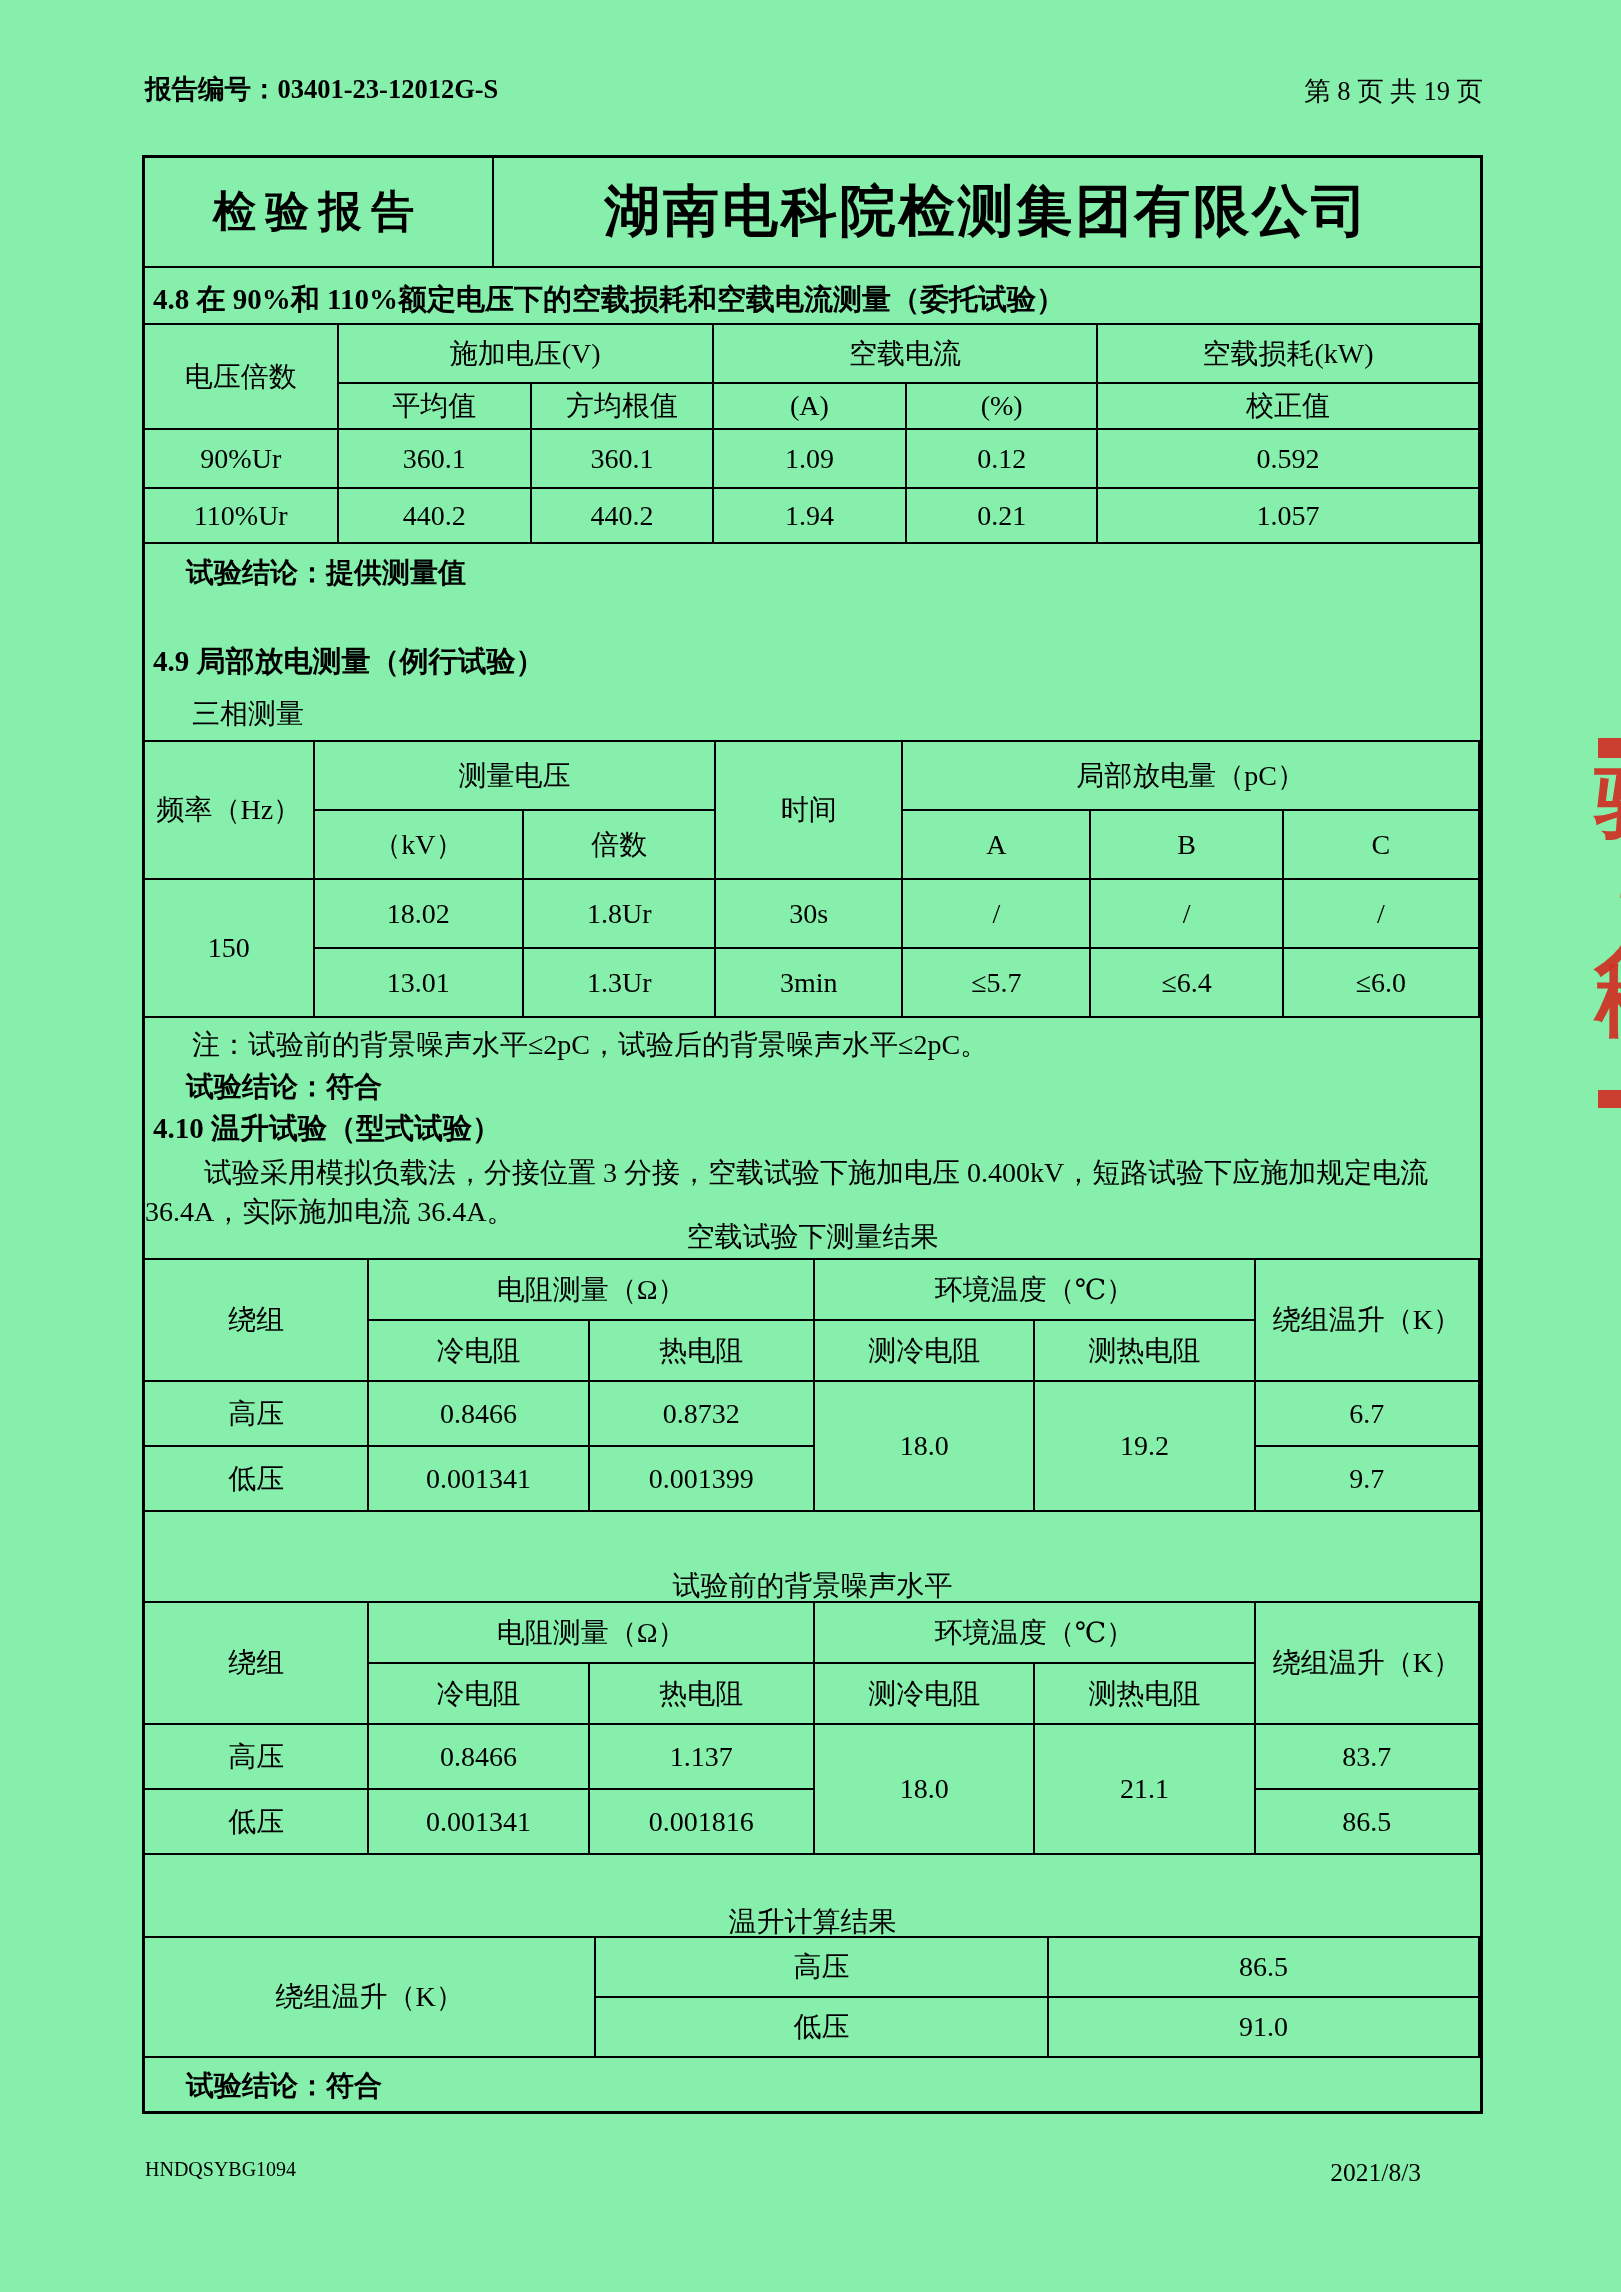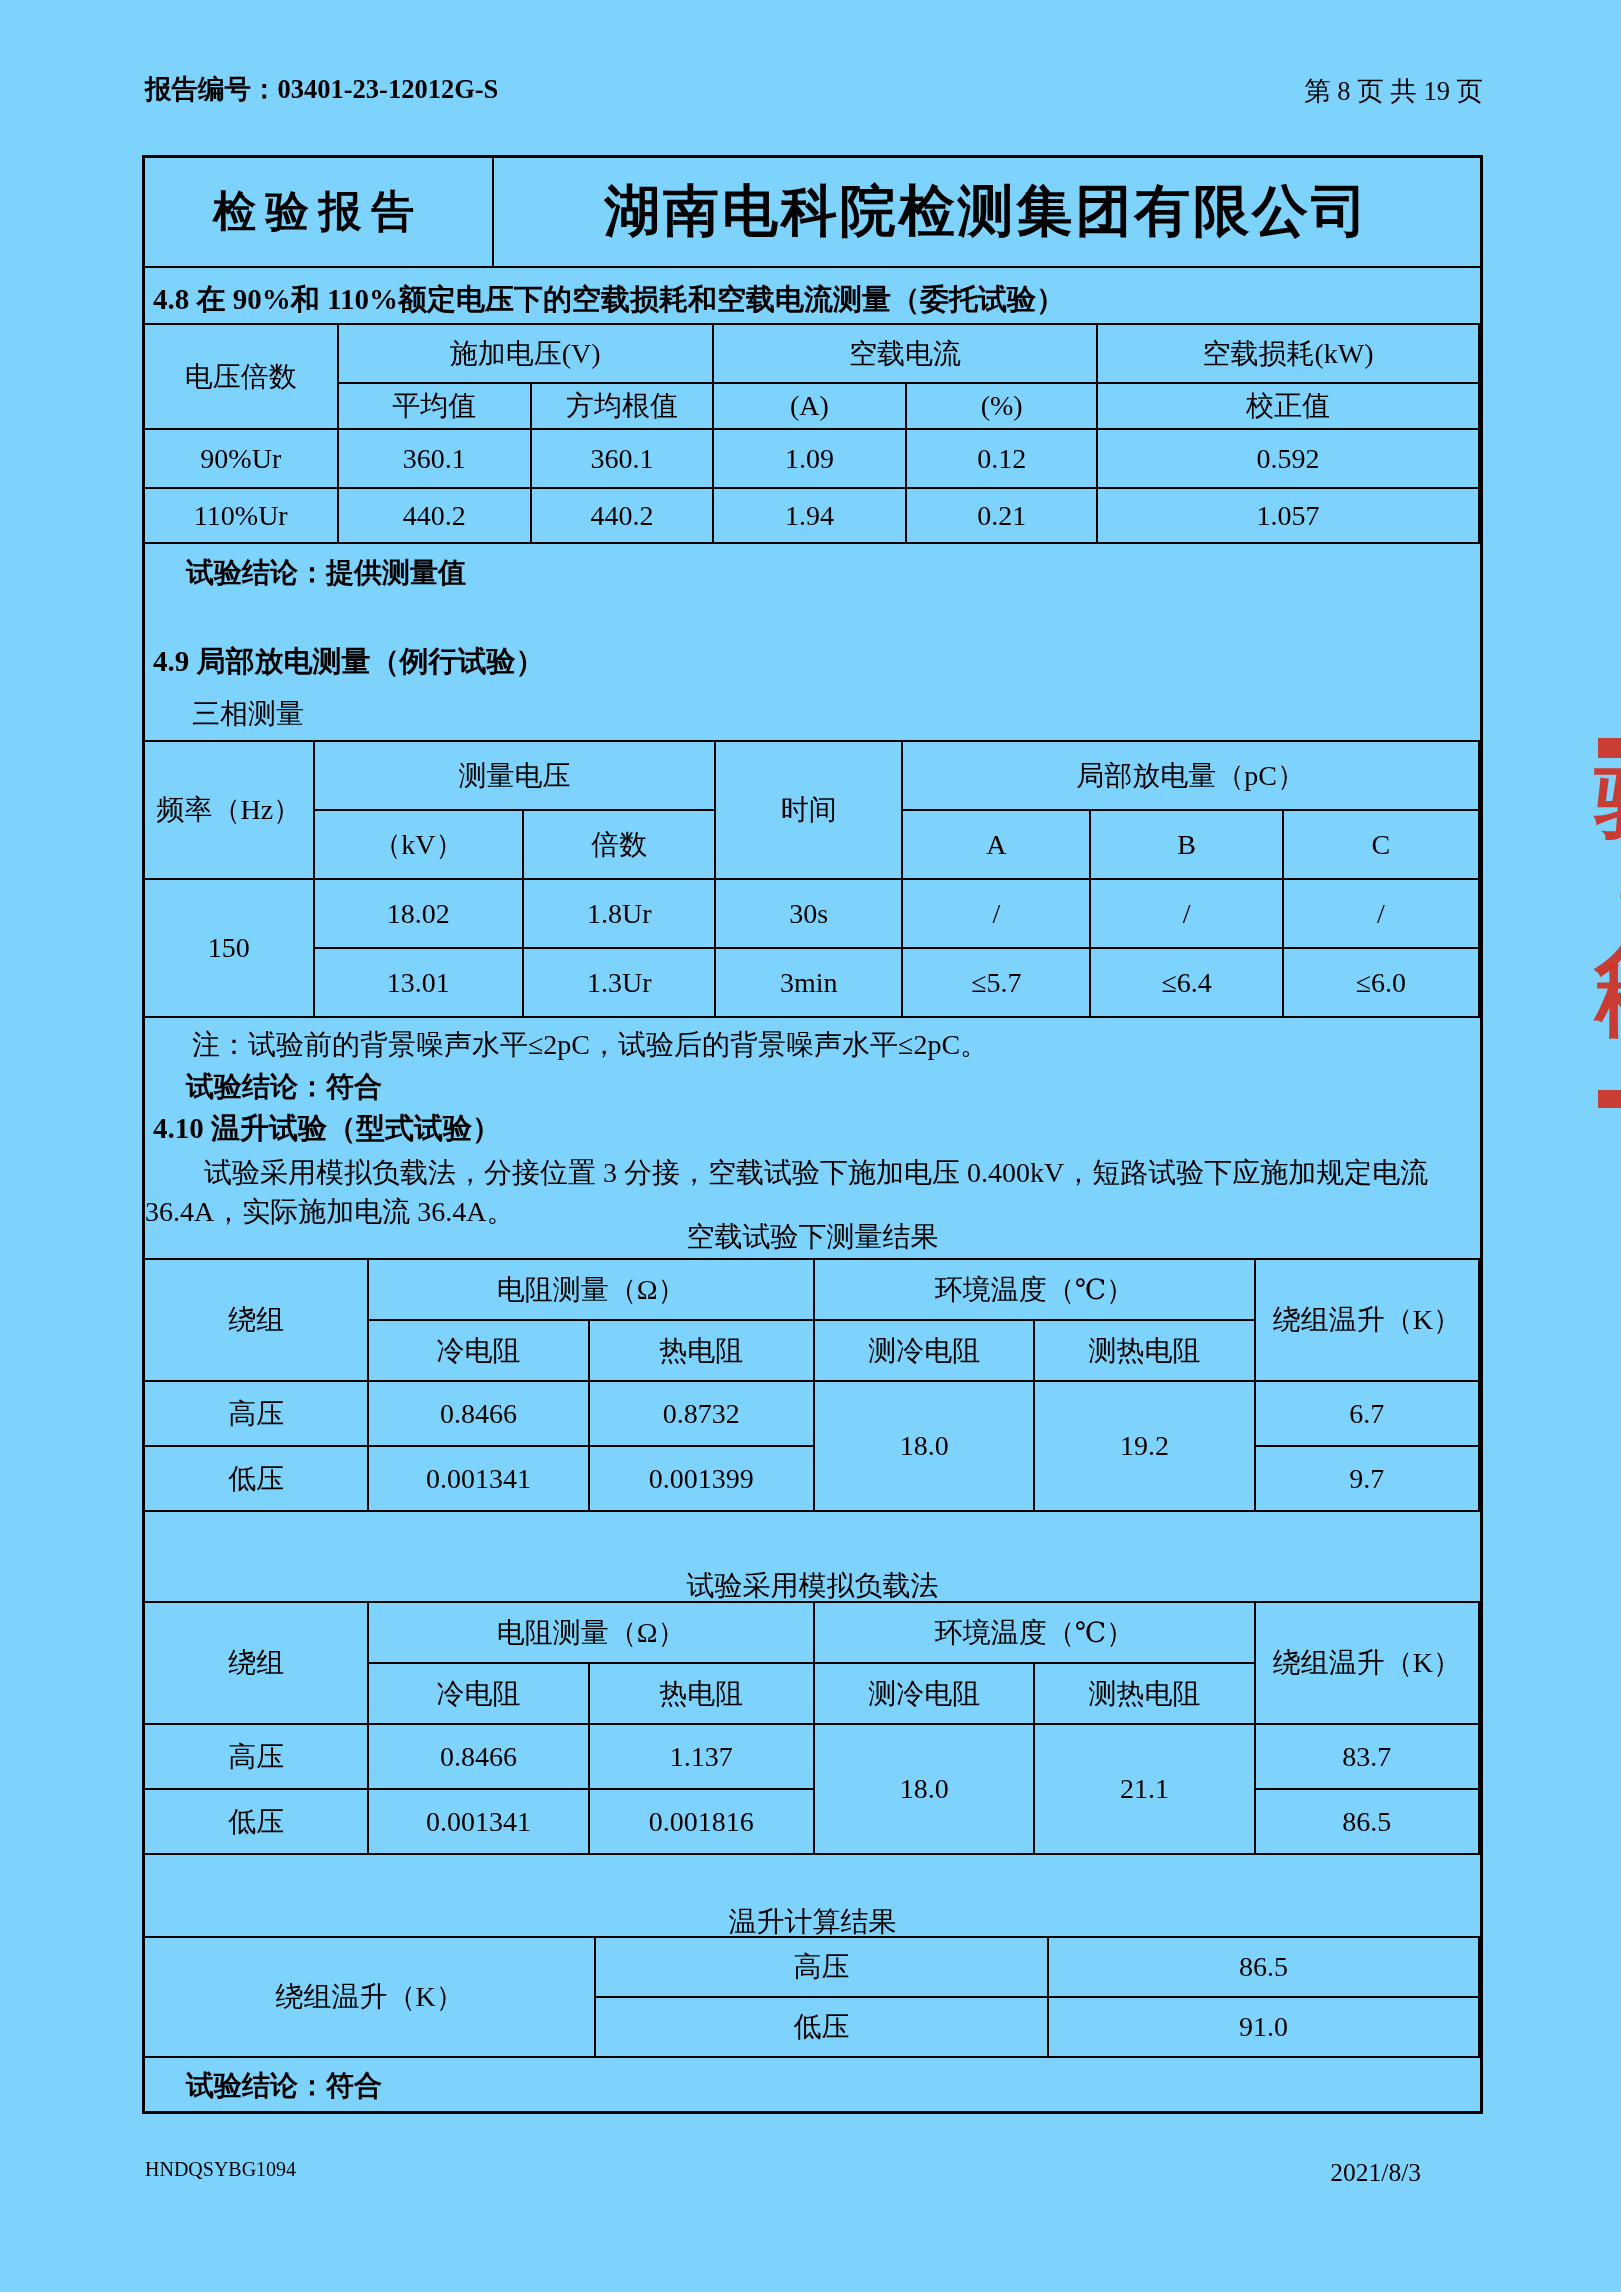--- a/index.html
+++ b/index.html
@@ -1,19 +1,19 @@
 <!DOCTYPE html>
 <html><head>
 <meta charset="utf-8">
 <style>
   html,body{margin:0;padding:0;background:#e8e8e8;}
   .page{
     position:relative;
     width:1621px;height:2293px;
-    background:#7dd3fc;
+    background:#86efac;
     overflow:hidden;
     font-family:"Liberation Serif","DejaVu Serif",serif;
     color:#000;
   }
   
   .meta{position:absolute;font-size:26.5px;white-space:nowrap;}
   .report-no{left:145px;top:71px;font-weight:700;}
   .page-info{right:138px;top:73px;}
   .footer-left{left:145px;top:2158px;font-size:20px;}
   .footer-right{right:200px;top:2158px;font-size:25.5px;}
@@ -238,21 +238,21 @@
       </tr>
       <tr class="h66">
         <td>低压</td>
         <td>0.001341</td>
         <td>0.001399</td>
         <td>9.7</td>
       </tr>
     </tbody>
       </table>
 
-    <div class="plain center titleB">试验采用模拟负载法</div>
+    <div class="plain center titleB">试验前的背景噪声水平</div>
 
     <table class="tbl tB">
       <colgroup>
         <col style="width:16.8%">
           <col style="width:16.5%">
           <col style="width:16.9%">
         <col style="width:16.5%">
           <col style="width:16.5%">
           <col style="width:16.8%">
       </colgroup>

